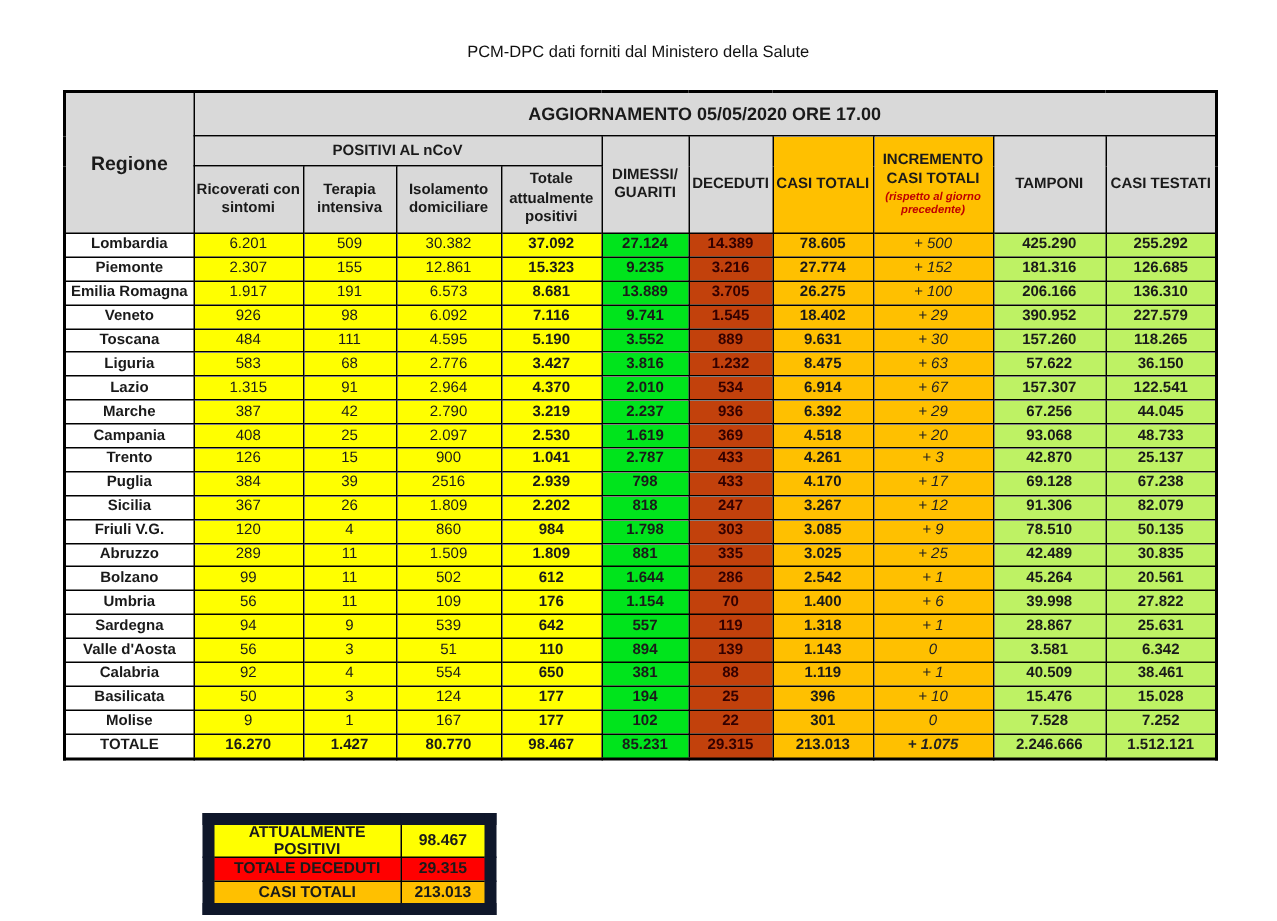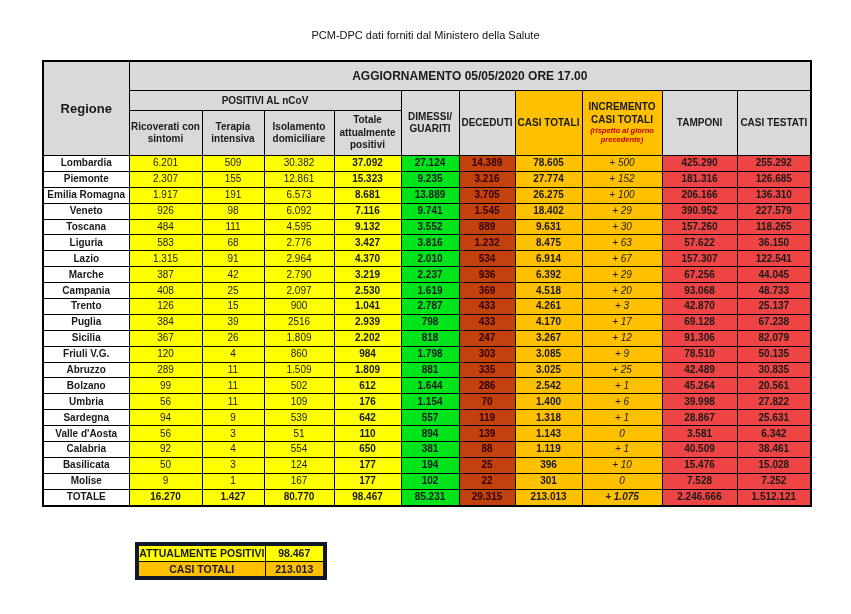--- a/index.html
+++ b/index.html
@@ -28,26 +28,26 @@
   .note{display:block;font-size:7.5px;font-style:italic;font-weight:bold;color:#c00000;line-height:1.15;margin-top:1px;}
   tbody td{height:14.9px;font-size:10px;line-height:1;}
   td.region{background:#ffffff;font-weight:bold;}
   td.yellow{background:#ffff00;}
   td.light{font-weight:normal;}
   td.bold{font-weight:bold;}
   td.green{background:#00e41c;font-weight:bold;}
   td.red{background:#c2410c;font-weight:bold;color:#300;}
   td.orange{background:#ffc000;font-weight:bold;margin-left:12px;}
   td.inc{font-weight:normal;font-style:italic;color:#222;}
-  td.graycell{background:#ef4444;font-weight:bold;}
+  td.graycell{background:#bef264;font-weight:bold;}
   tr.total td{font-weight:bold;}
   tr.total td.inc{font-weight:bold;}
   table.summary{
     position:absolute;left:135px;top:542px;width:188px;
-    border-collapse:collapse;table-layout:fixed;border:4px solid #0f172a;
+    border-collapse:collapse;table-layout:fixed;border:8px solid #0f172a;
   }
   table.summary td{
     border:1.5px solid #000;height:14.6px;text-align:center;
     font-size:10.5px;font-weight:bold;color:#1a1a1a;padding:0;
   }
 </style>
 </head>
 <body>
 
 <div class="page-title">PCM-DPC dati forniti dal Ministero della Salute</div>
@@ -141,21 +141,21 @@
         <td class="orange">18.402</td>
         <td class="orange inc">+ 29</td>
         <td class="graycell">390.952</td>
         <td class="graycell">227.579</td>
       </tr>
       <tr>
         <td class="region">Toscana</td>
         <td class="yellow light">484</td>
         <td class="yellow light">111</td>
         <td class="yellow light">4.595</td>
-        <td class="yellow bold">9.132</td>
+        <td class="yellow bold">5.190</td>
         <td class="green">3.552</td>
         <td class="red">889</td>
         <td class="orange">9.631</td>
         <td class="orange inc">+ 30</td>
         <td class="graycell">157.260</td>
         <td class="graycell">118.265</td>
       </tr>
       <tr>
         <td class="region">Liguria</td>
         <td class="yellow light">583</td>
@@ -384,17 +384,21 @@
   <colgroup>
       <col style="width:128px">
       <col style="width:60px">
     </colgroup>
   <tbody>
       <tr>
         <td style="background: rgb(255, 255, 0);">ATTUALMENTE POSITIVI</td>
         <td style="background: rgb(255, 255, 0);">98.467</td>
       </tr>
       <tr>
+        <td style="background: rgb(255, 0, 0);">TOTALE DECEDUTI</td>
+        <td style="background: rgb(255, 0, 0);">29.315</td>
+      </tr>
+      <tr>
         <td style="background: rgb(255, 192, 0);">CASI TOTALI</td>
         <td style="background: rgb(255, 192, 0);">213.013</td>
       </tr>
     </tbody>
 </table>
 
 </body></html>

